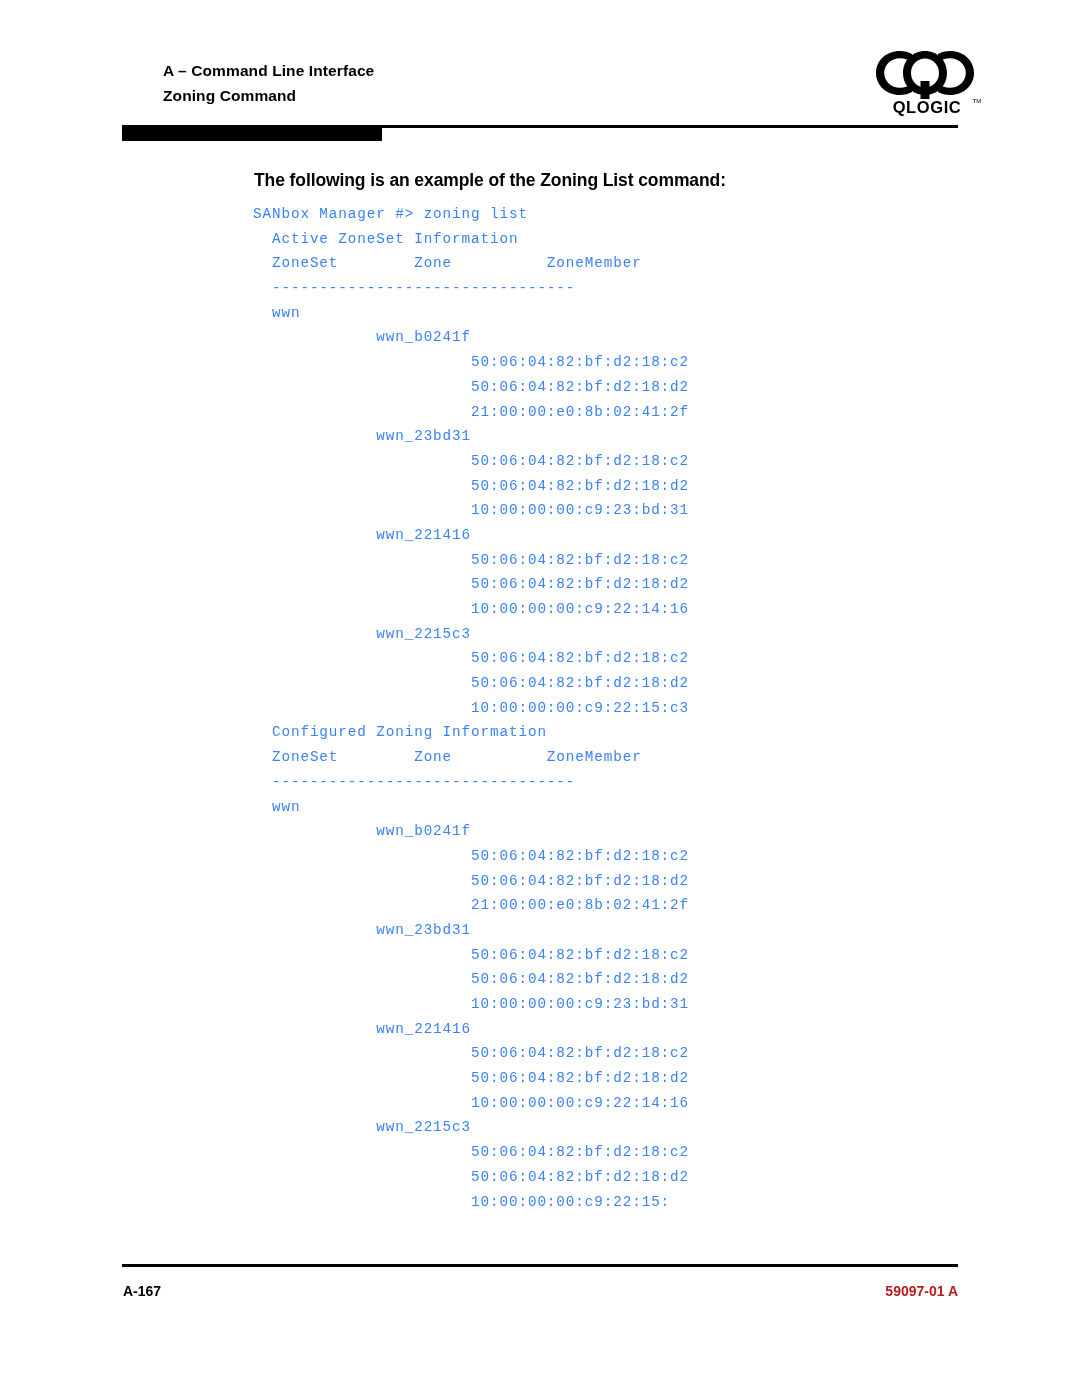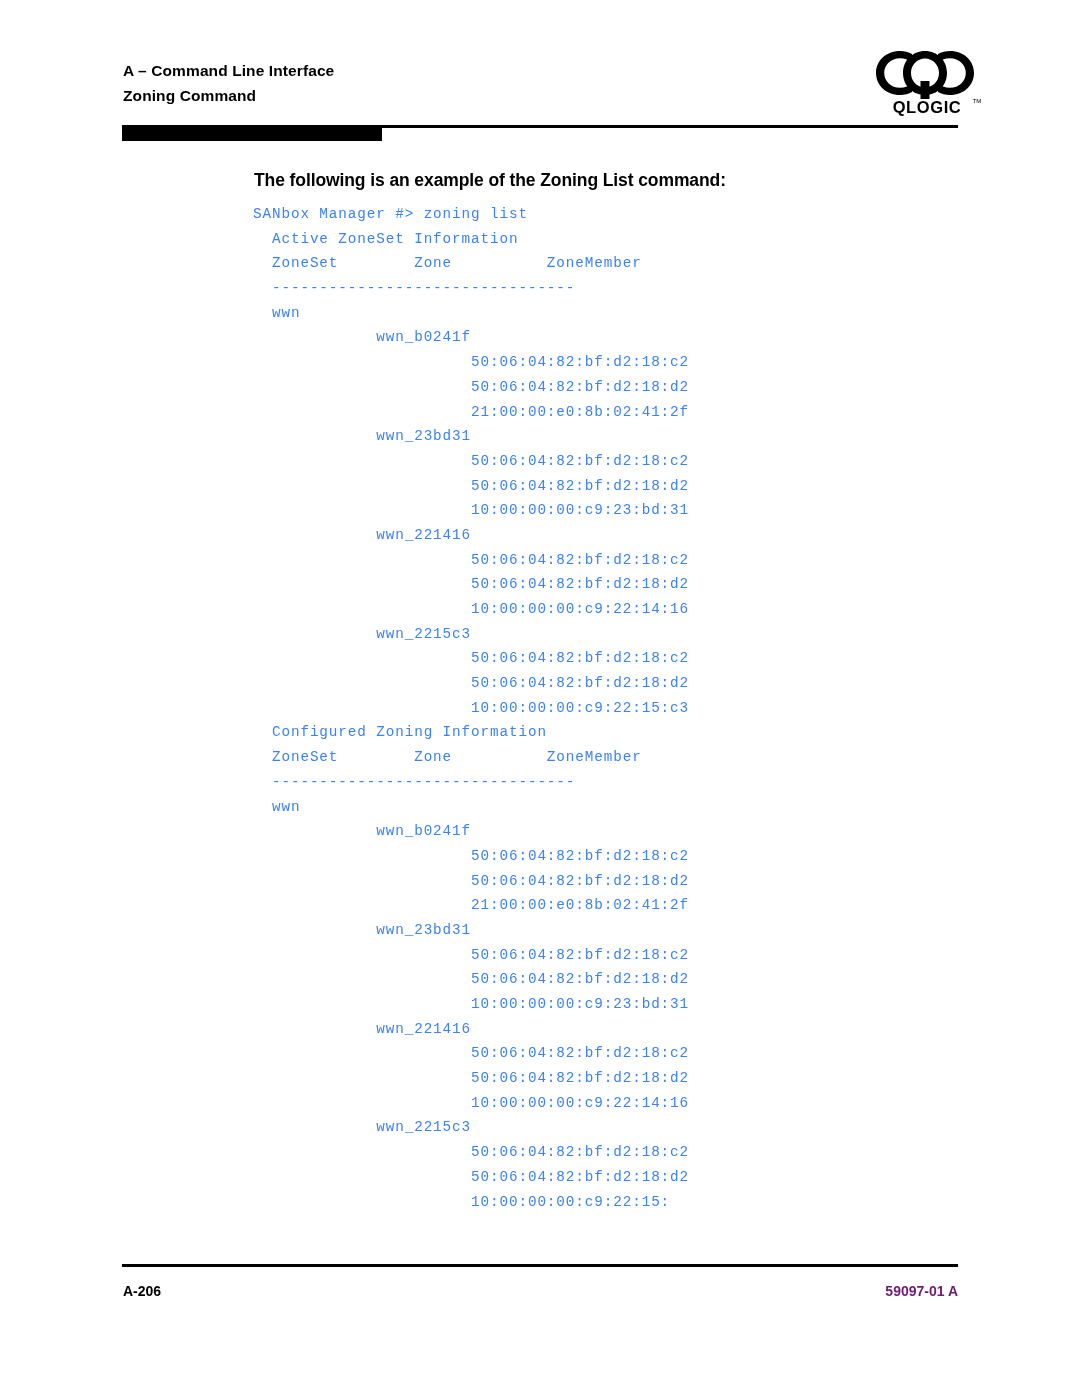--- a/index.html
+++ b/index.html
@@ -36,20 +36,21 @@
     top: 58px;
     line-height: 25px;
   }
   .header-title-line {
     font-family: "Liberation Sans", sans-serif;
     font-size: 15.5px;
     font-weight: bold;
     letter-spacing: 0.1px;
     color: #000;
     white-space: nowrap;
+    margin-left: 40px;
   }
 
   .logo {
     position: absolute;
     left: 872px;
     top: 47px;
     width: 110px;
     height: 72px;
     text-align: right;
   }
@@ -128,21 +129,21 @@
   }
   .footer-right {
     position: absolute;
     left: 858px;
     top: 1283px;
     width: 100px;
     text-align: right;
     font-family: "Liberation Sans", sans-serif;
     font-size: 14px;
     font-weight: bold;
-    color: #701a75;
+    color: #b91c1c;
   }
 </style>
 </head>
 <body>
 
 <div class="page">
 
   <div class="header">
 
     <div class="header-titles">
@@ -179,16 +180,16 @@
 
   <div class="content">
 
     <div class="section-heading">The following is an example of the Zoning List command:</div>
 
     <div class="code-block" id="code-block"><div class="code-line">SANbox Manager #&gt; zoning list</div><div class="code-line">  Active ZoneSet Information</div><div class="code-line">  ZoneSet        Zone          ZoneMember</div><div class="code-line">  --------------------------------</div><div class="code-line">  wwn</div><div class="code-line">             wwn_b0241f</div><div class="code-line">                       50:06:04:82:bf:d2:18:c2</div><div class="code-line">                       50:06:04:82:bf:d2:18:d2</div><div class="code-line">                       21:00:00:e0:8b:02:41:2f</div><div class="code-line">             wwn_23bd31</div><div class="code-line">                       50:06:04:82:bf:d2:18:c2</div><div class="code-line">                       50:06:04:82:bf:d2:18:d2</div><div class="code-line">                       10:00:00:00:c9:23:bd:31</div><div class="code-line">             wwn_221416</div><div class="code-line">                       50:06:04:82:bf:d2:18:c2</div><div class="code-line">                       50:06:04:82:bf:d2:18:d2</div><div class="code-line">                       10:00:00:00:c9:22:14:16</div><div class="code-line">             wwn_2215c3</div><div class="code-line">                       50:06:04:82:bf:d2:18:c2</div><div class="code-line">                       50:06:04:82:bf:d2:18:d2</div><div class="code-line">                       10:00:00:00:c9:22:15:c3</div><div class="code-line">  Configured Zoning Information</div><div class="code-line">  ZoneSet        Zone          ZoneMember</div><div class="code-line">  --------------------------------</div><div class="code-line">  wwn</div><div class="code-line">             wwn_b0241f</div><div class="code-line">                       50:06:04:82:bf:d2:18:c2</div><div class="code-line">                       50:06:04:82:bf:d2:18:d2</div><div class="code-line">                       21:00:00:e0:8b:02:41:2f</div><div class="code-line">             wwn_23bd31</div><div class="code-line">                       50:06:04:82:bf:d2:18:c2</div><div class="code-line">                       50:06:04:82:bf:d2:18:d2</div><div class="code-line">                       10:00:00:00:c9:23:bd:31</div><div class="code-line">             wwn_221416</div><div class="code-line">                       50:06:04:82:bf:d2:18:c2</div><div class="code-line">                       50:06:04:82:bf:d2:18:d2</div><div class="code-line">                       10:00:00:00:c9:22:14:16</div><div class="code-line">             wwn_2215c3</div><div class="code-line">                       50:06:04:82:bf:d2:18:c2</div><div class="code-line">                       50:06:04:82:bf:d2:18:d2</div><div class="code-line">                       10:00:00:00:c9:22:15:</div></div>
 
   </div>
 
   <div class="footer-rule"></div>
-  <div class="footer-left">A-206</div>
+  <div class="footer-left">A-167</div>
   <div class="footer-right">59097-01 A</div>
 
 </div>
 
 </body></html>

